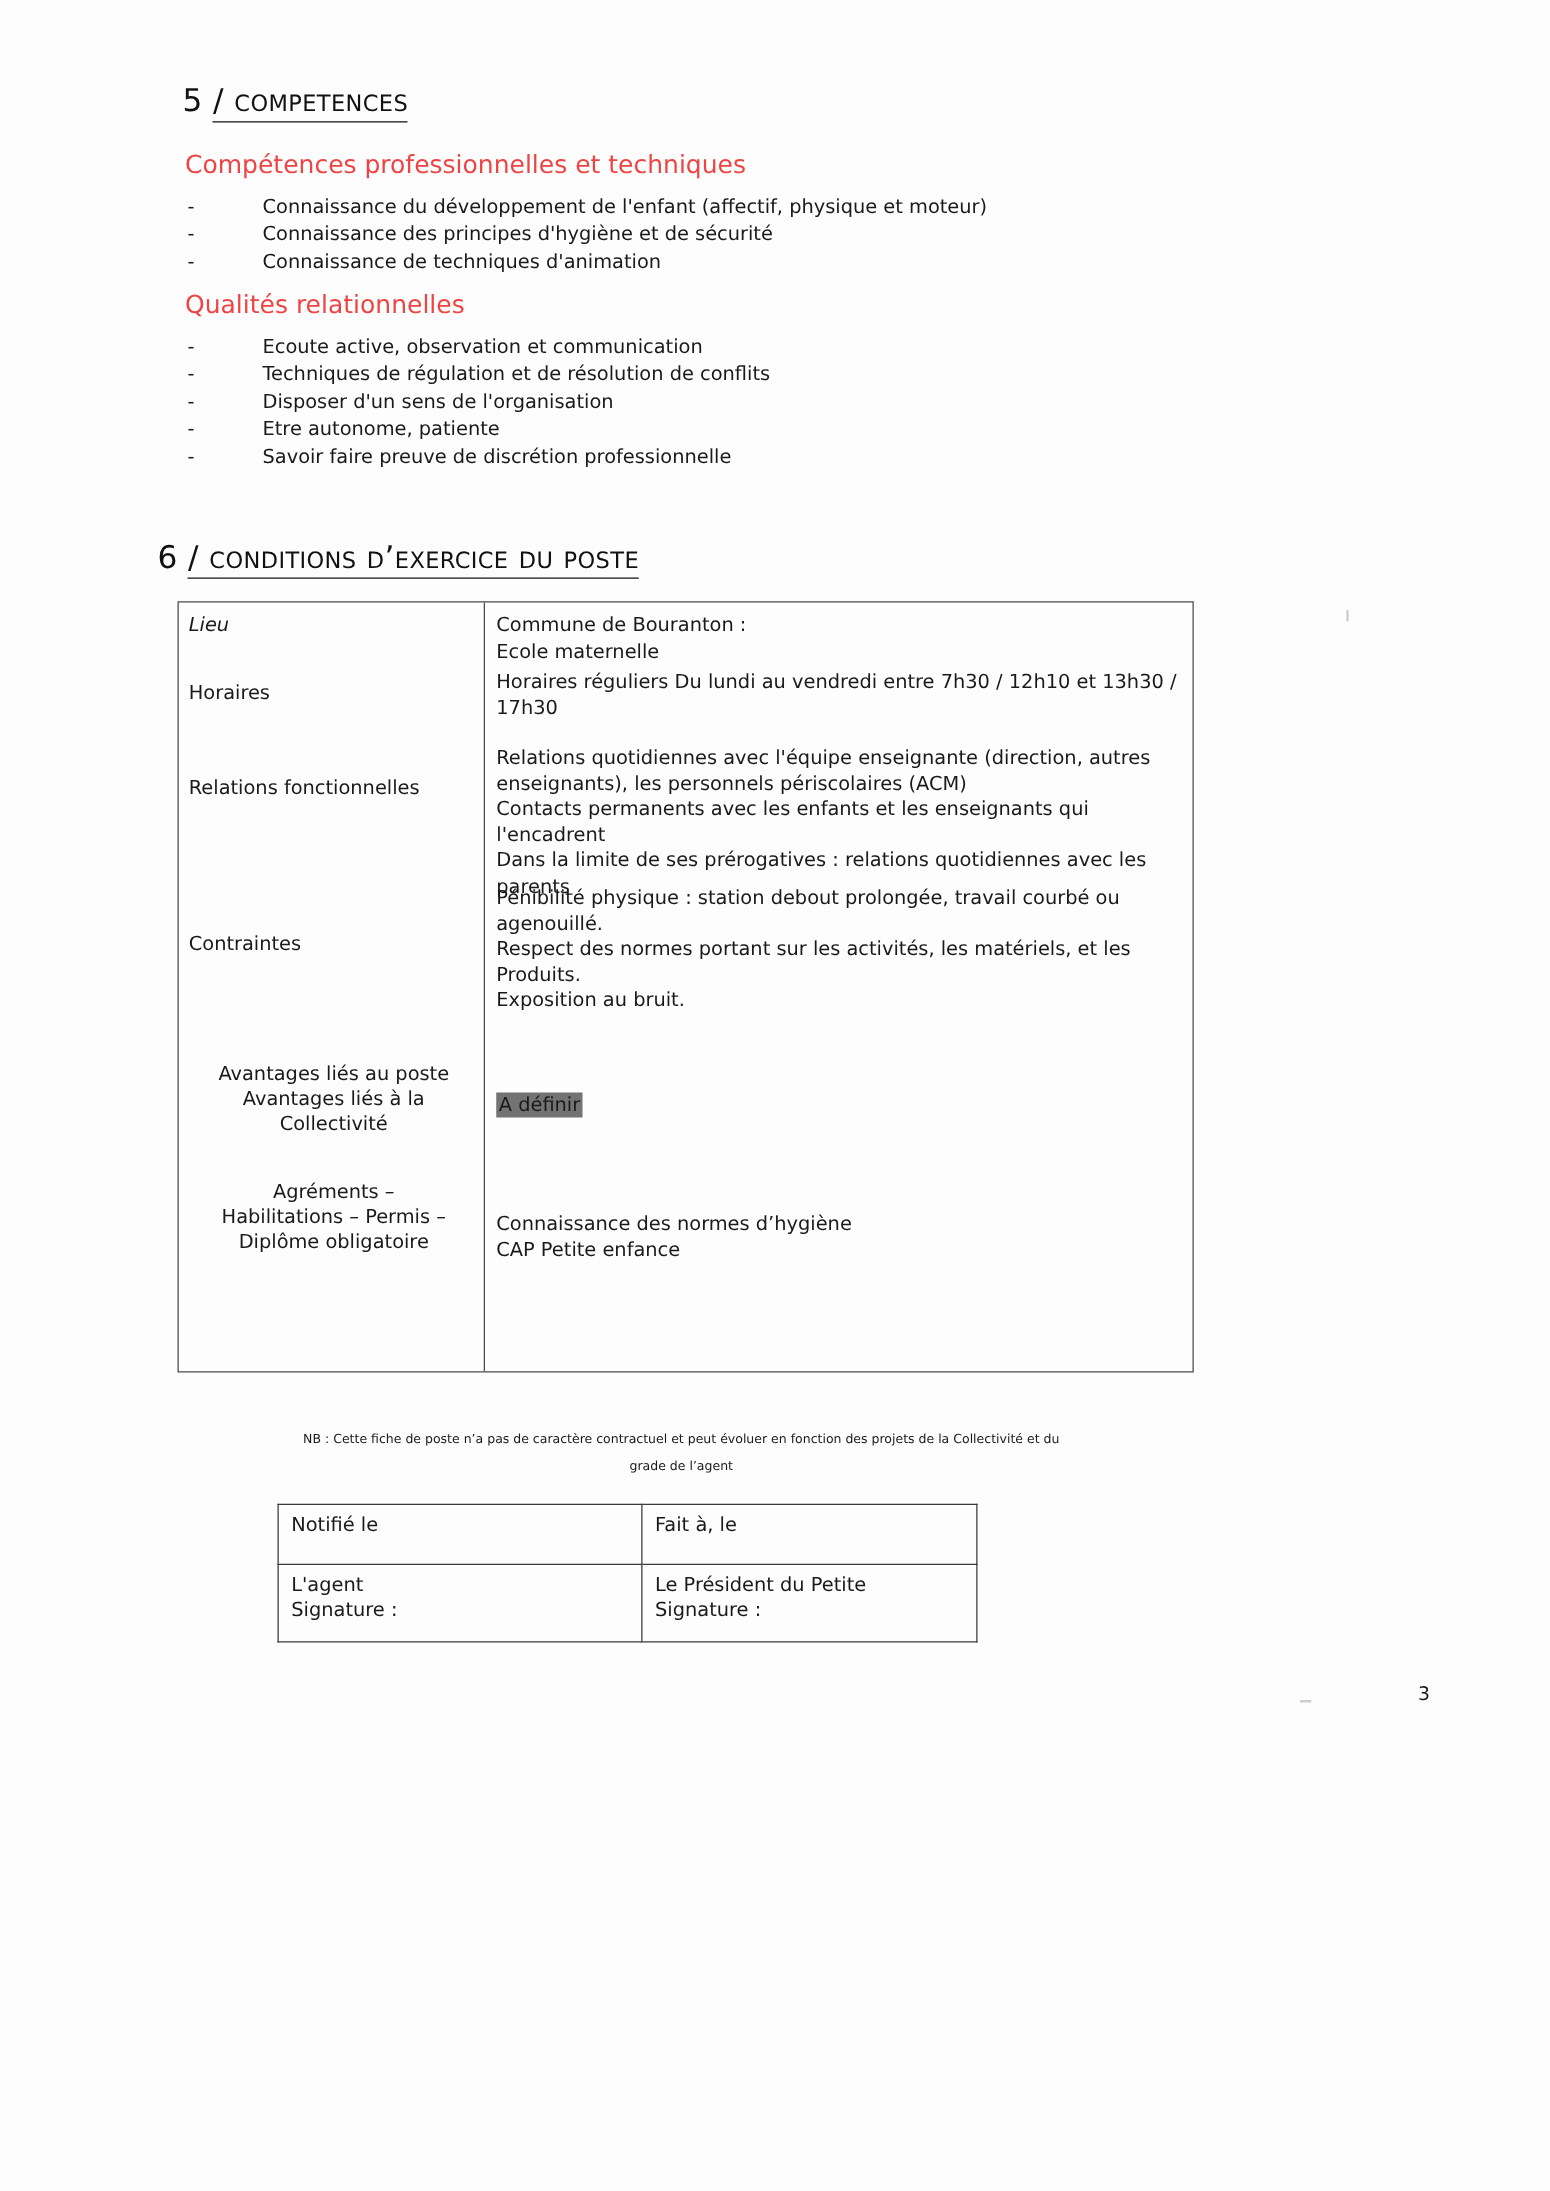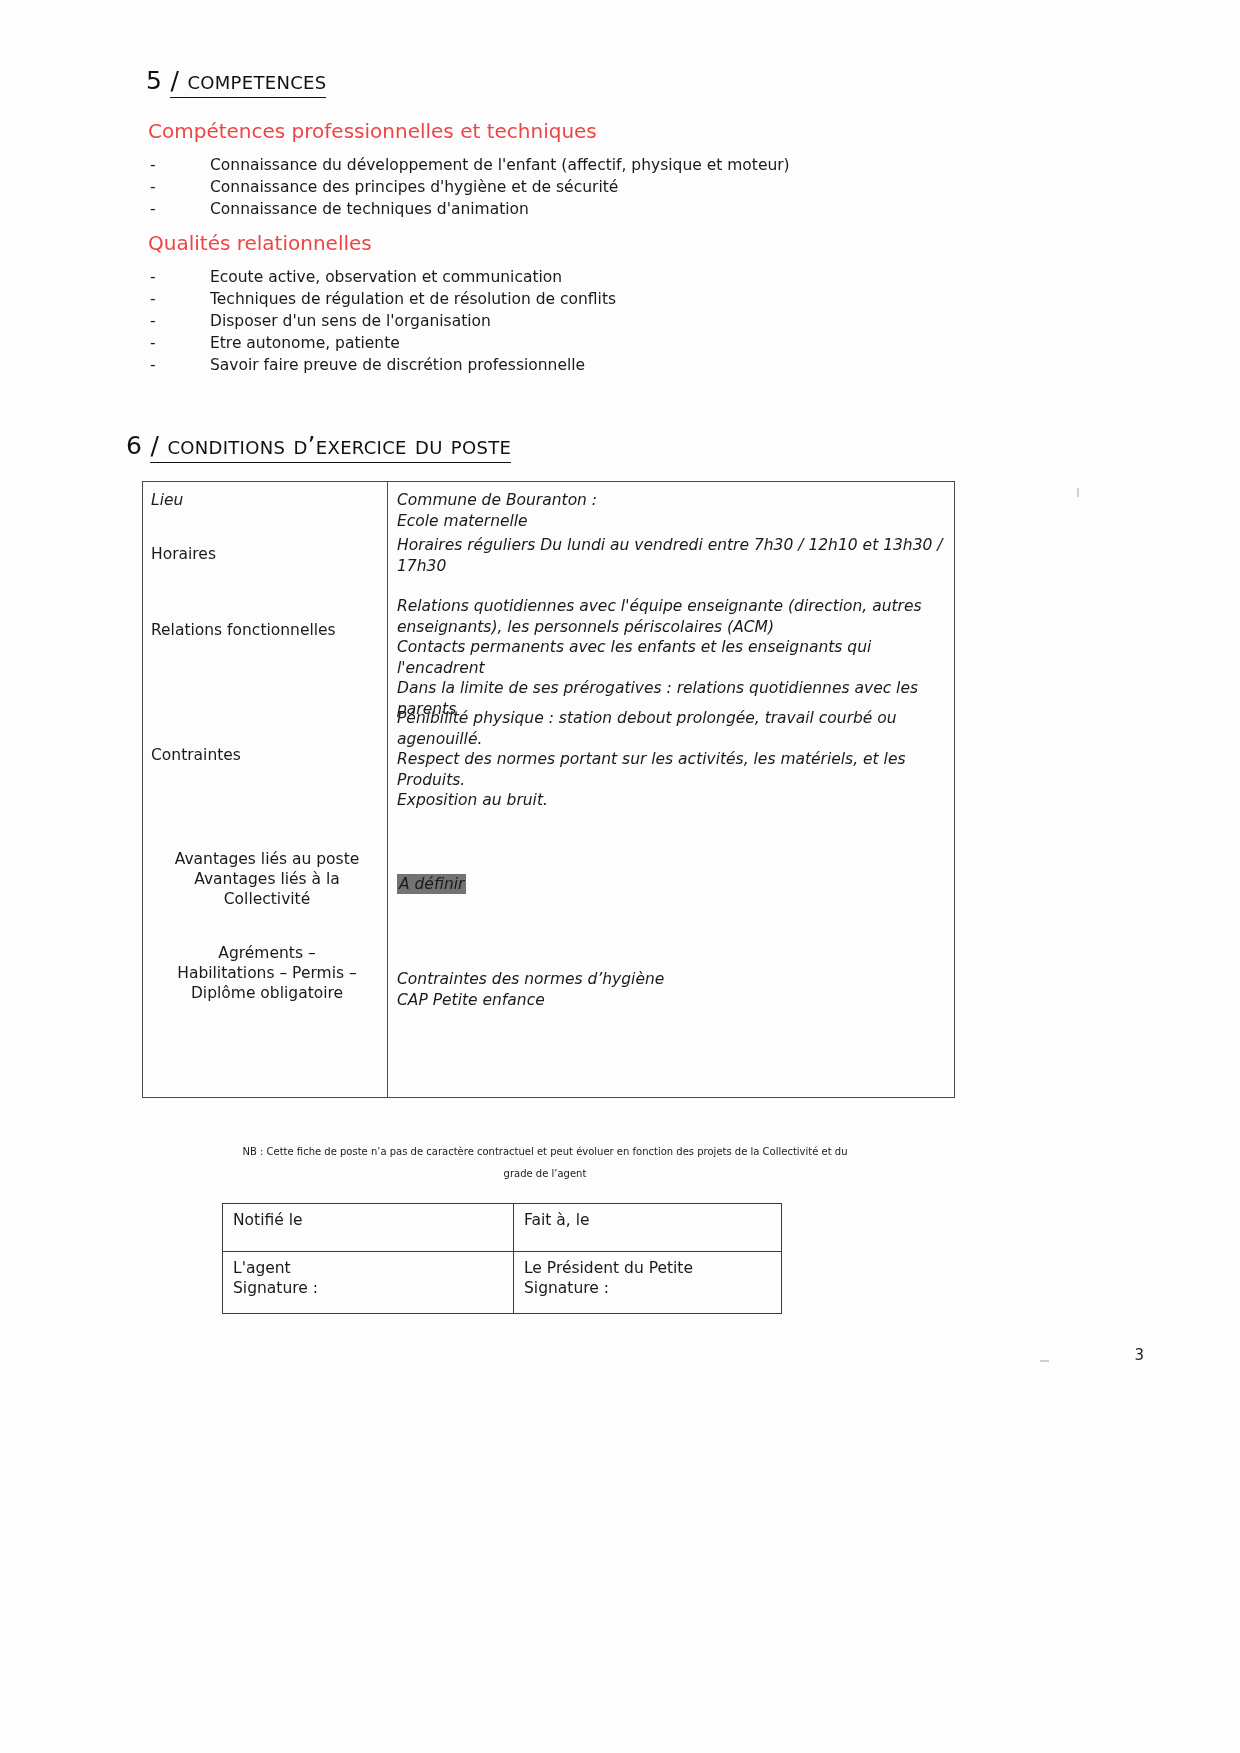--- a/index.html
+++ b/index.html
@@ -94,21 +94,20 @@
     color: #1a1a1a;
   }
   .cond-label.center { text-align: center; }
   .cond-value {
     position: absolute;
     left: 254px;
     width: 552px;
     font-size: 15.5px;
     line-height: 20.5px;
     color: #1a1a1a;
-    font-style: italic;
   }
   .cond-value .hl {
     background: #737373;
     padding: 1px 2px;
   }
 
   
   .nb-note {
     position: absolute;
     left: 130px;
@@ -259,21 +258,21 @@
     <div class="cond-value" style="top:392px;">
       <div><span class="hl">A définir</span></div>
     </div>
 
     <div class="cond-label center" style="top:461px;text-align:center;">
       <div>Agréments –</div>
       <div>Habilitations – Permis –</div>
       <div>Diplôme obligatoire</div>
     </div>
     <div class="cond-value" style="top:487px;">
-      <div>Contraintes des normes d’hygiène</div>
+      <div>Connaissance des normes d’hygiène</div>
       <div>CAP Petite enfance</div>
     </div>
   </div>
 
   <div class="nb-note">
     <div>NB : Cette fiche de poste n’a pas de caractère contractuel et peut évoluer en fonction des projets de la Collectivité et du</div>
     <div>grade de l’agent</div>
   </div>
 
   <table class="sign-table">

